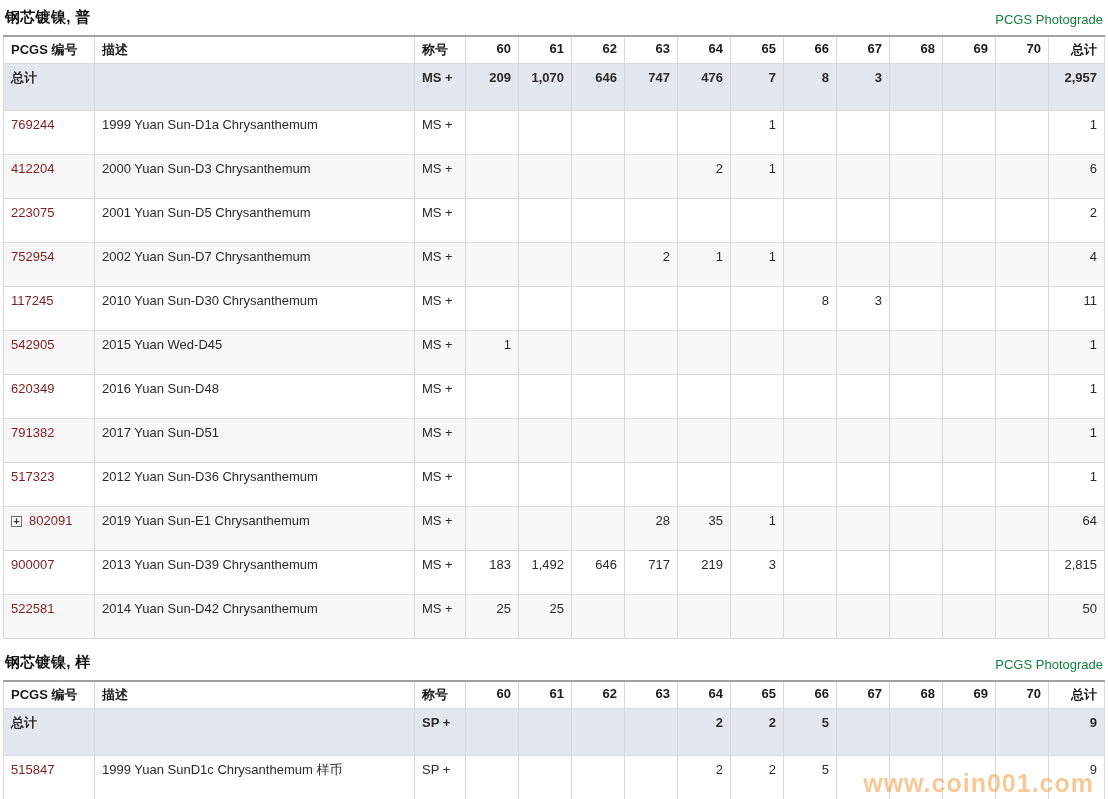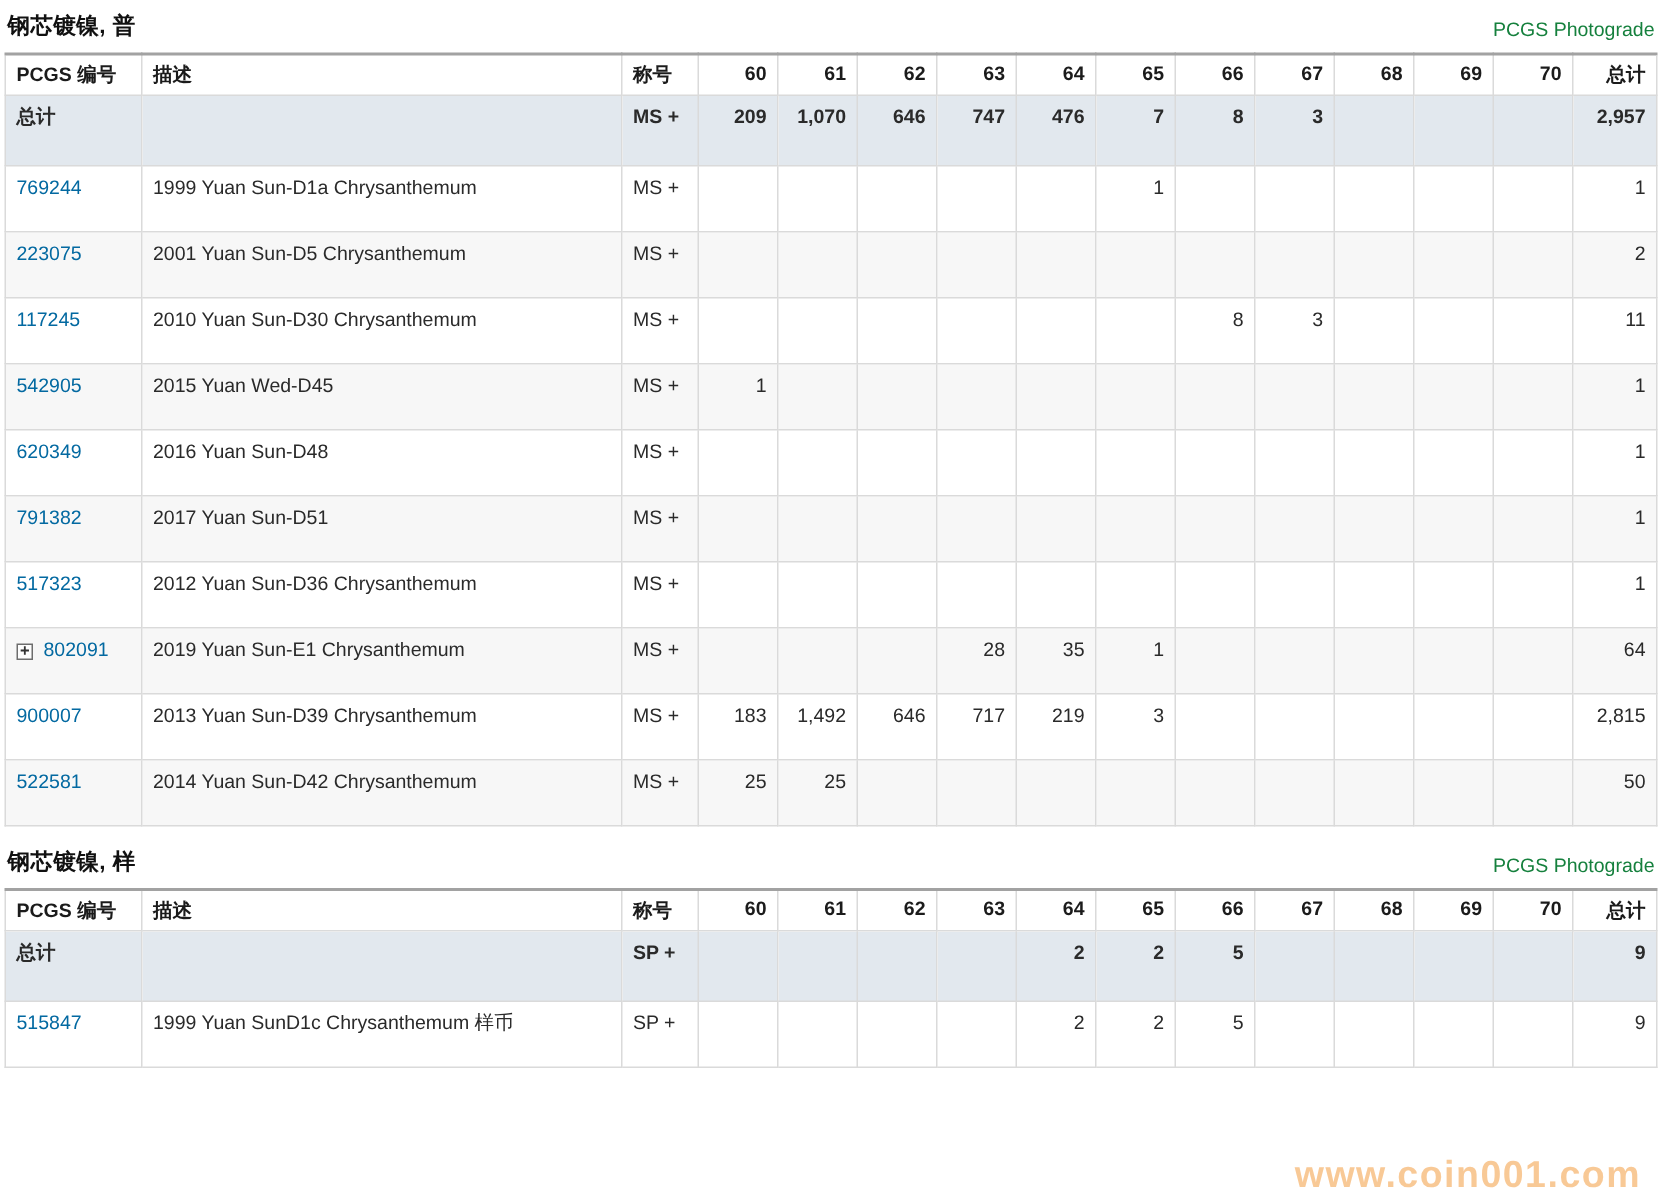--- a/index.html
+++ b/index.html
@@ -36,21 +36,21 @@
   table.pop th { font-weight: bold; color: #1b1b1b; white-space: nowrap; padding: 4px 7px; }
   .left  { text-align: left; }
   .right { text-align: right; }
 
   table.pop tbody td { height: 44px; padding-top: 6px; line-height: 15px; }
   table.pop tr.total-row td {
     background: #e2e8ee; font-weight: bold; height: 47px;
   }
   table.pop tbody tr:not(.total-row):nth-child(odd) td { background: #f7f7f7; }
 
-  .id-link { color: #0369a1; text-decoration: none; }
+  .id-link { color: #7f1d1d; text-decoration: none; }
   .expand-icon {
     display: inline-block; width: 11px; height: 11px;
     border: 1px solid #6d6d6d; color: #333; background: #fdfdfd;
     font-size: 11px; line-height: 9px; text-align: center; font-weight: bold;
     margin-right: 7px; cursor: pointer;
   }
   .watermark {
     position: absolute; right: 14px; bottom: 1px;
     font-size: 25px; font-weight: bold; letter-spacing: 1px;
     color: #f49d42; opacity: .55; pointer-events: none; white-space: nowrap;
@@ -132,35 +132,69 @@
             <td class="right"></td>
             <td class="right">1</td>
             <td class="right"></td>
             <td class="right"></td>
             <td class="right"></td>
             <td class="right"></td>
             <td class="right"></td>
             <td class="right">1</td>
           </tr>
           <tr>
+            <td class="left"><a class="id-link" href="#">412204</a></td>
+            <td class="left">2000 Yuan Sun-D3 Chrysanthemum</td>
+            <td class="left">MS +</td>
+            <td class="right"></td>
+            <td class="right"></td>
+            <td class="right"></td>
+            <td class="right"></td>
+            <td class="right">2</td>
+            <td class="right">1</td>
+            <td class="right"></td>
+            <td class="right"></td>
+            <td class="right"></td>
+            <td class="right"></td>
+            <td class="right"></td>
+            <td class="right">6</td>
+          </tr>
+          <tr>
             <td class="left"><a class="id-link" href="#">223075</a></td>
             <td class="left">2001 Yuan Sun-D5 Chrysanthemum</td>
             <td class="left">MS +</td>
             <td class="right"></td>
             <td class="right"></td>
             <td class="right"></td>
             <td class="right"></td>
             <td class="right"></td>
             <td class="right"></td>
             <td class="right"></td>
             <td class="right"></td>
             <td class="right"></td>
             <td class="right"></td>
             <td class="right"></td>
             <td class="right">2</td>
+          </tr>
+          <tr>
+            <td class="left"><a class="id-link" href="#">752954</a></td>
+            <td class="left">2002 Yuan Sun-D7 Chrysanthemum</td>
+            <td class="left">MS +</td>
+            <td class="right"></td>
+            <td class="right"></td>
+            <td class="right"></td>
+            <td class="right">2</td>
+            <td class="right">1</td>
+            <td class="right">1</td>
+            <td class="right"></td>
+            <td class="right"></td>
+            <td class="right"></td>
+            <td class="right"></td>
+            <td class="right"></td>
+            <td class="right">4</td>
           </tr>
           <tr>
             <td class="left"><a class="id-link" href="#">117245</a></td>
             <td class="left">2010 Yuan Sun-D30 Chrysanthemum</td>
             <td class="left">MS +</td>
             <td class="right"></td>
             <td class="right"></td>
             <td class="right"></td>
             <td class="right"></td>
             <td class="right"></td>

